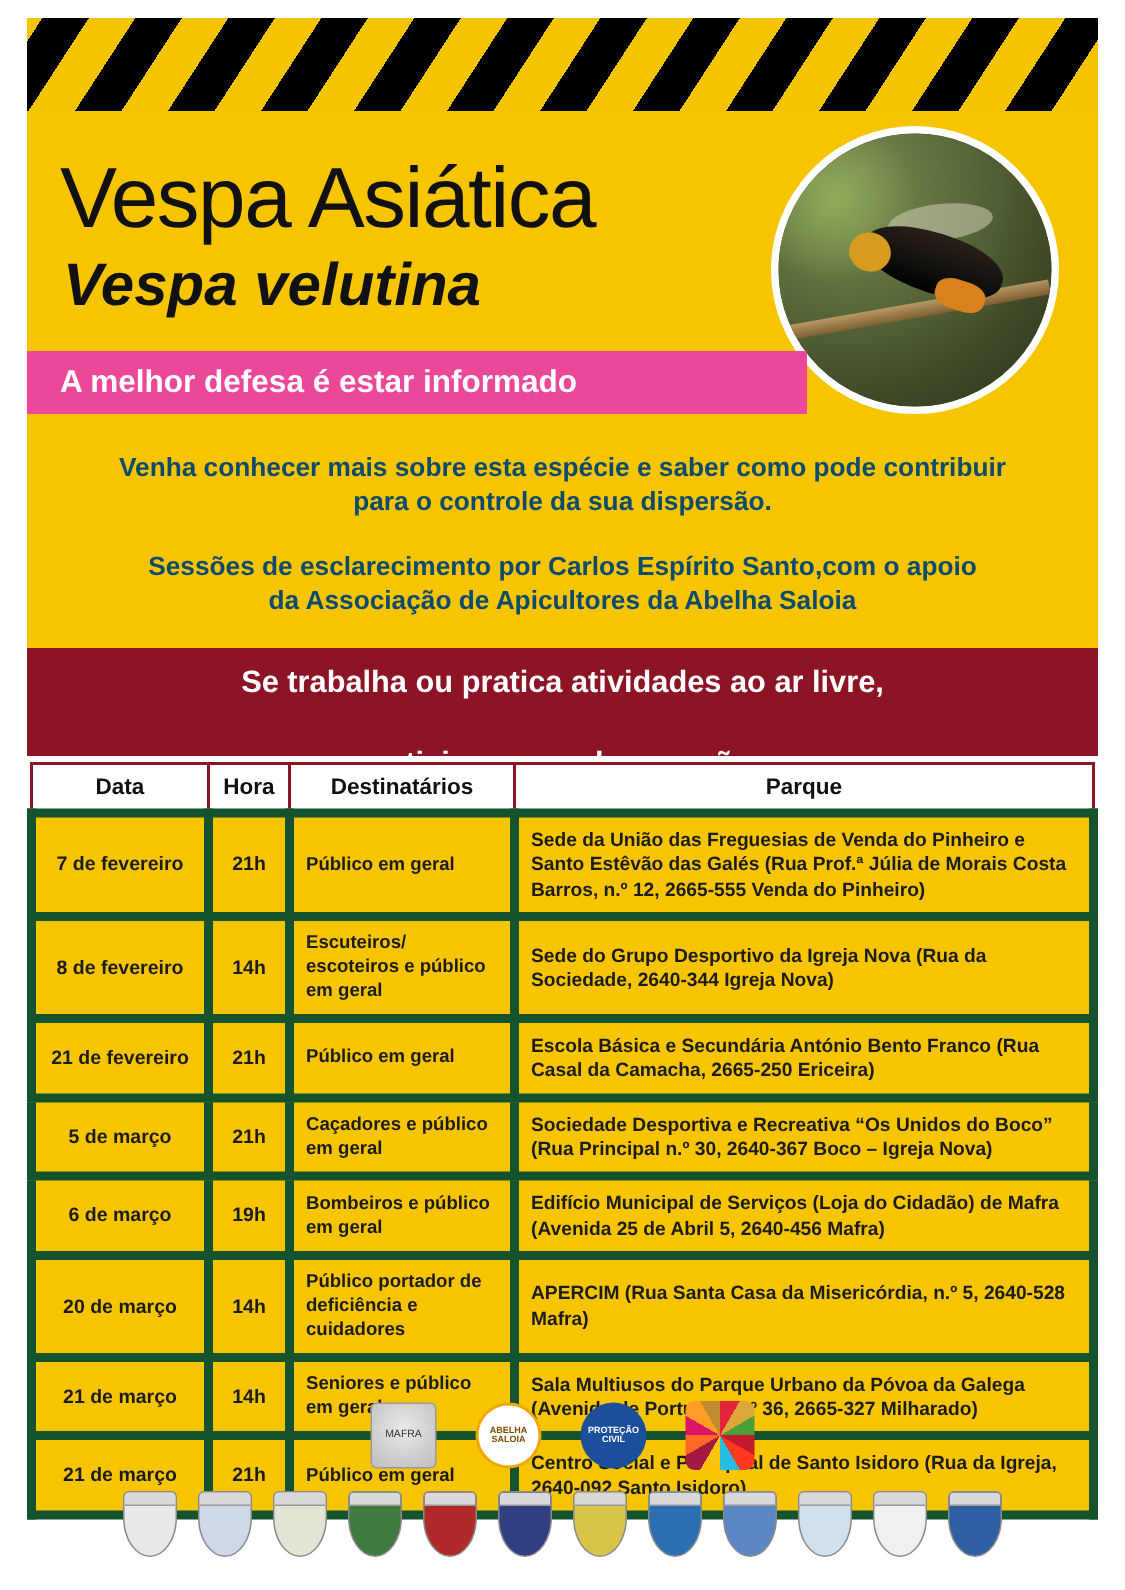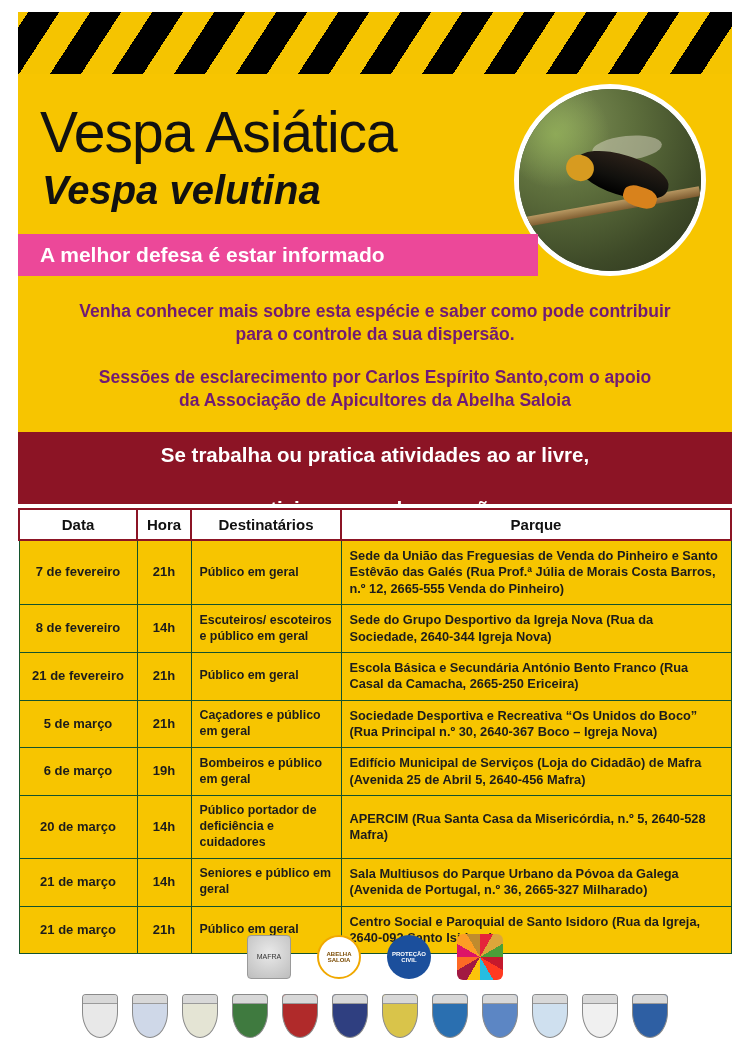--- a/index.html
+++ b/index.html
@@ -65,21 +65,21 @@
   .subtitle-bar span {
     color: #ffffff;
     font-size: 21px;
     font-weight: bold;
     padding-left: 22px;
   }
   .hero-para {
     position: absolute;
     left: 20px; right: 20px;
     text-align: center;
-    color: #701a75;
+    color: #0c4a6e;
     font-weight: bold;
     line-height: 1.3;
   }
   .hero-para.p1 { top: 226px; font-size: 17.5px; }
   .hero-para.p2 { top: 292px; font-size: 17.5px; }
 
   
   .bee-photo {
     position: absolute;
     top: 10px; right: 26px;
@@ -166,21 +166,21 @@
   th {
     background: #ffffff;
     color: #111111;
     font-size: 15px;
     font-weight: bold;
     text-align: center;
     padding: 6px 4px;
     border: 2px solid #8c1425;
   }
   td {
-    border: 1px solid #14532d;
+    border: 6px solid #14532d;
     background: #f7c500;
     color: #1c1c1c;
     font-size: 12.6px;
     font-weight: bold;
     padding: 7px 8px;
     vertical-align: middle;
     line-height: 1.28;
   }
   td.c-data { text-align: center; font-size: 13px; padding-left: 8px; }
   td.c-hora { text-align: center; font-size: 13px; }

